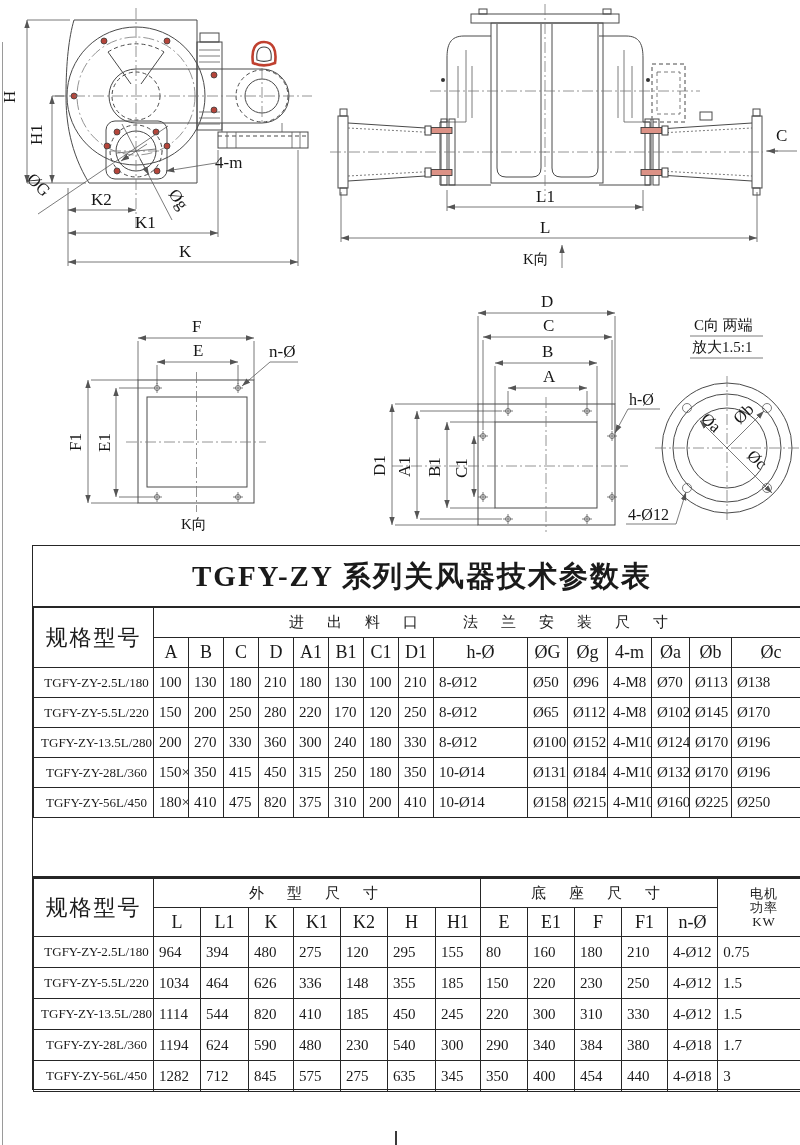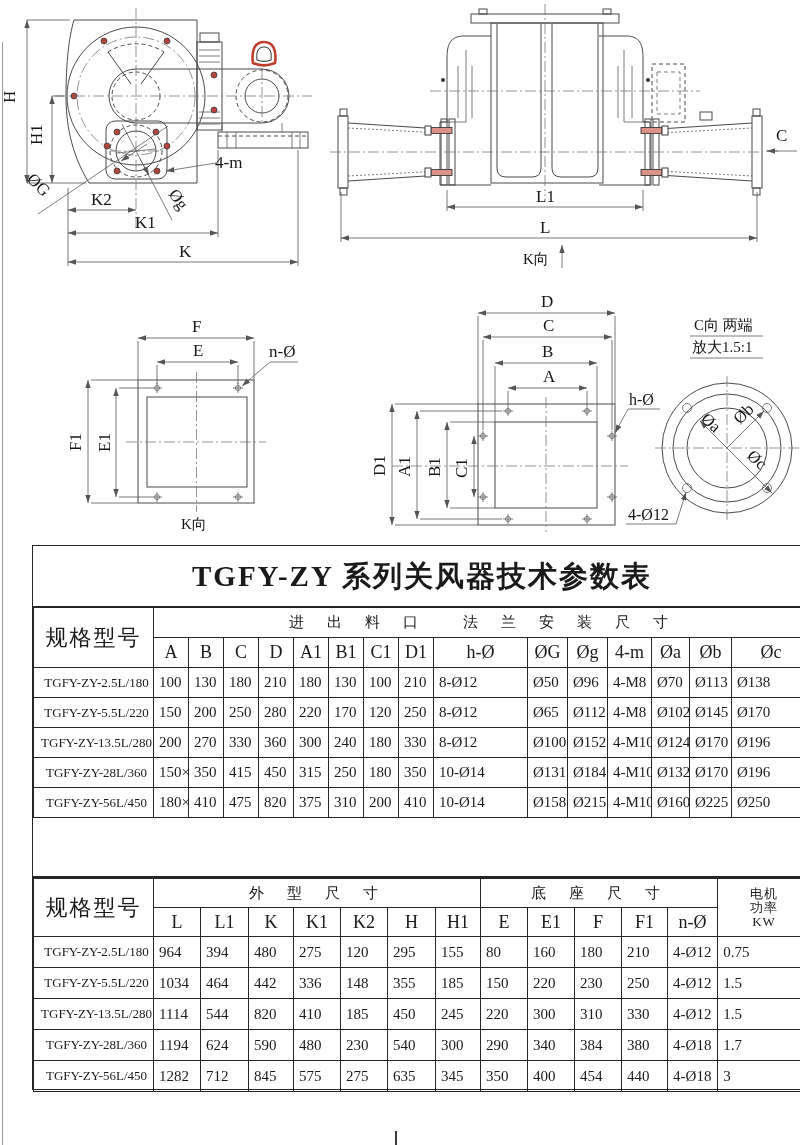--- a/index.html
+++ b/index.html
@@ -491,21 +491,21 @@
             <td class="val">160</td>
             <td class="val">180</td>
             <td class="val">210</td>
             <td class="val">4-Ø12</td>
             <td class="val">0.75</td>
           </tr>
           <tr>
             <td class="model">TGFY-ZY-5.5L/220</td>
             <td class="val">1034</td>
             <td class="val">464</td>
-            <td class="val">442</td>
+            <td class="val">626</td>
             <td class="val">336</td>
             <td class="val">148</td>
             <td class="val">355</td>
             <td class="val">185</td>
             <td class="val">150</td>
             <td class="val">220</td>
             <td class="val">230</td>
             <td class="val">250</td>
             <td class="val">4-Ø12</td>
             <td class="val">1.5</td>

